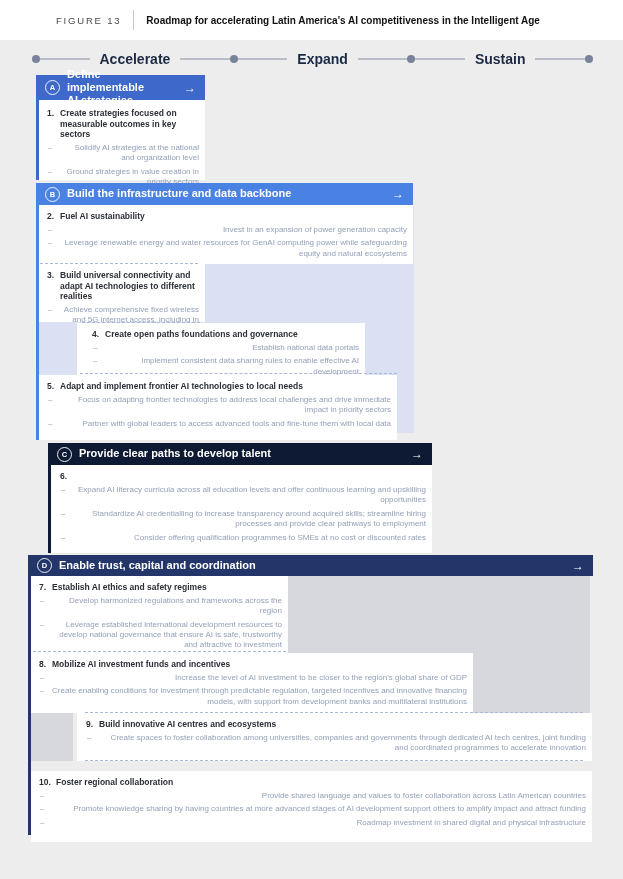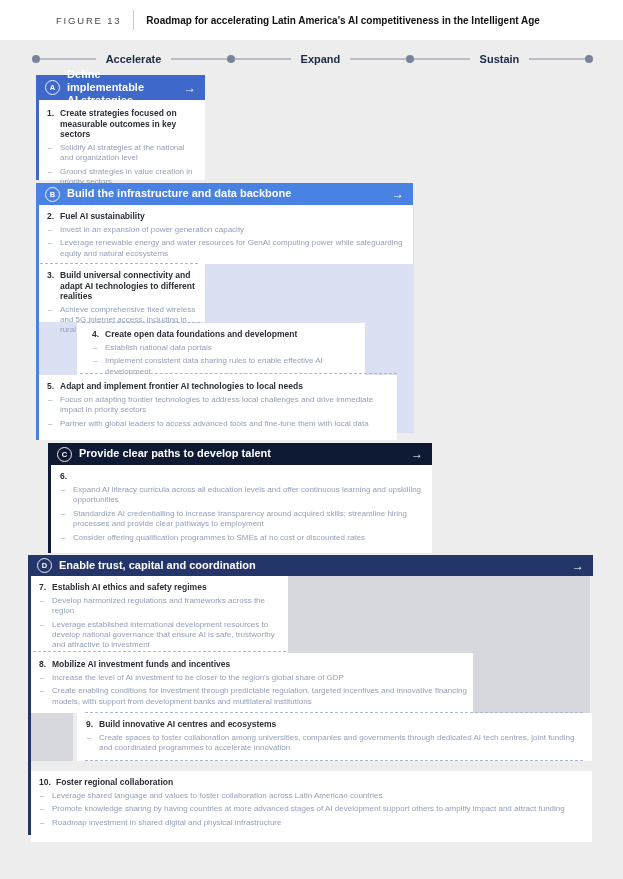--- a/index.html
+++ b/index.html
@@ -11,21 +11,21 @@
   .fig-head{position:absolute;left:0;top:0;width:623px;height:40px;background:#fff;
             display:flex;align-items:center;padding-left:56px;box-sizing:border-box;}
   .fig-label{font-size:9.5px;letter-spacing:1.8px;color:#4a4a4a;flex:none;}
   .fig-div{width:1px;height:20px;background:#c9c9c9;margin:0 12px;flex:none;}
   .fig-title{font-size:10px;font-weight:bold;color:#111;}
 
   
   .timeline{position:absolute;left:32px;top:51px;width:561px;height:16px;display:flex;align-items:center;}
   .tdot{width:8px;height:8px;border-radius:50%;background:var(--dot,#79839b);flex:none;}
   .seg{flex:1;height:2px;background:var(--line,#b9bdc7);}
-  .phase{flex:none;margin:15px 10px;font-size:11px;font-weight:bold;color:var(--tl,#1c2945);}
+  .phase{flex:none;margin:15px 10px;font-size:14px;font-weight:bold;color:var(--tl,#1c2945);}
 
   
   .sec-head{position:absolute;display:flex;align-items:center;gap:7px;padding:0 9px;
             color:#fff;box-sizing:border-box;}
   .circ{width:13px;height:13px;border:1px solid rgba(255,255,255,.9);border-radius:50%;
         font-size:7.5px;font-weight:bold;display:flex;align-items:center;justify-content:center;flex:none;}
   .sec-title{font-size:11px;font-weight:bold;line-height:1.2;}
   .two{white-space:pre-line;font-size:11px;}
   .arrow{margin-left:auto;font-size:12px;font-weight:bold;}
   #headA{left:36px;top:75px;width:169px;height:25px;background:var(--a,#3e68c9);}
@@ -53,21 +53,21 @@
   #c8{left:31px;top:653px;width:442px;height:60px;}
   #c9{left:77px;top:713px;width:515px;height:48px;padding-left:9px;}
   #c10{left:31px;top:771px;width:561px;height:71px;}
 
   .ihead{display:flex;font-weight:bold;font-size:8.5px;color:var(--heading,#2b2f36);
          line-height:1.25;margin-bottom:3px;}
   .num{flex:none;width:13px;}
   #c10 .num{width:17px;}
   .bul{display:flex;font-size:8px;color:var(--muted,#93a1b8);line-height:1.28;margin-bottom:3.5px;}
   .dash{flex:none;width:12px;padding-left:1px;}
-  .btxt{flex:1;}
+  .btxt{flex:1;text-align:right;}
 
   
   .dots{position:absolute;height:0;border-top:1px dashed var(--dotline,#a9b7d8);}
   #d1{left:40px;top:263px;width:158px;}
   #d2{left:82px;top:322px;width:118px;}
   #d3{left:80px;top:373px;width:317px;}
   #d4{left:33px;top:651px;width:253px;}
   #d5{left:85px;top:712px;width:498px;}
   #d6{left:85px;top:760px;width:498px;}
 </style>
@@ -151,21 +151,21 @@
       <span class="htxt">Build universal connectivity and adapt AI technologies to different realities</span>
     </div>
     <div class="bul">
       <span class="dash">–</span>
       <span class="btxt">Achieve comprehensive fixed wireless and 5G internet access, including in rural areas</span>
     </div>
   </div>
   <div class="card" id="c4">
     <div class="ihead">
       <span class="num">4.</span>
-      <span class="htxt">Create open data foundations and development</span>
+      <span class="htxt">Create open paths foundations and governance</span>
     </div>
     <div class="bul">
       <span class="dash">–</span>
       <span class="btxt">Establish national data portals</span>
     </div>
     <div class="bul">
       <span class="dash">–</span>
       <span class="btxt">Implement consistent data sharing rules to enable effective AI development</span>
     </div>
   </div>
@@ -250,21 +250,21 @@
       <span class="btxt">Create spaces to foster collaboration among universities, companies and governments through dedicated AI tech centres, joint funding and coordinated programmes to accelerate innovation</span>
     </div>
   </div>
   <div class="card" id="c10">
     <div class="ihead">
       <span class="num">10.</span>
       <span class="htxt">Foster regional collaboration</span>
     </div>
     <div class="bul">
       <span class="dash">–</span>
-      <span class="btxt">Leverage shared language and values to foster collaboration across Latin American countries</span>
+      <span class="btxt">Provide shared language and values to foster collaboration across Latin American countries</span>
     </div>
     <div class="bul">
       <span class="dash">–</span>
       <span class="btxt">Promote knowledge sharing by having countries at more advanced stages of AI development support others to amplify impact and attract funding</span>
     </div>
     <div class="bul">
       <span class="dash">–</span>
       <span class="btxt">Roadmap investment in shared digital and physical infrastructure</span>
     </div>
   </div>

